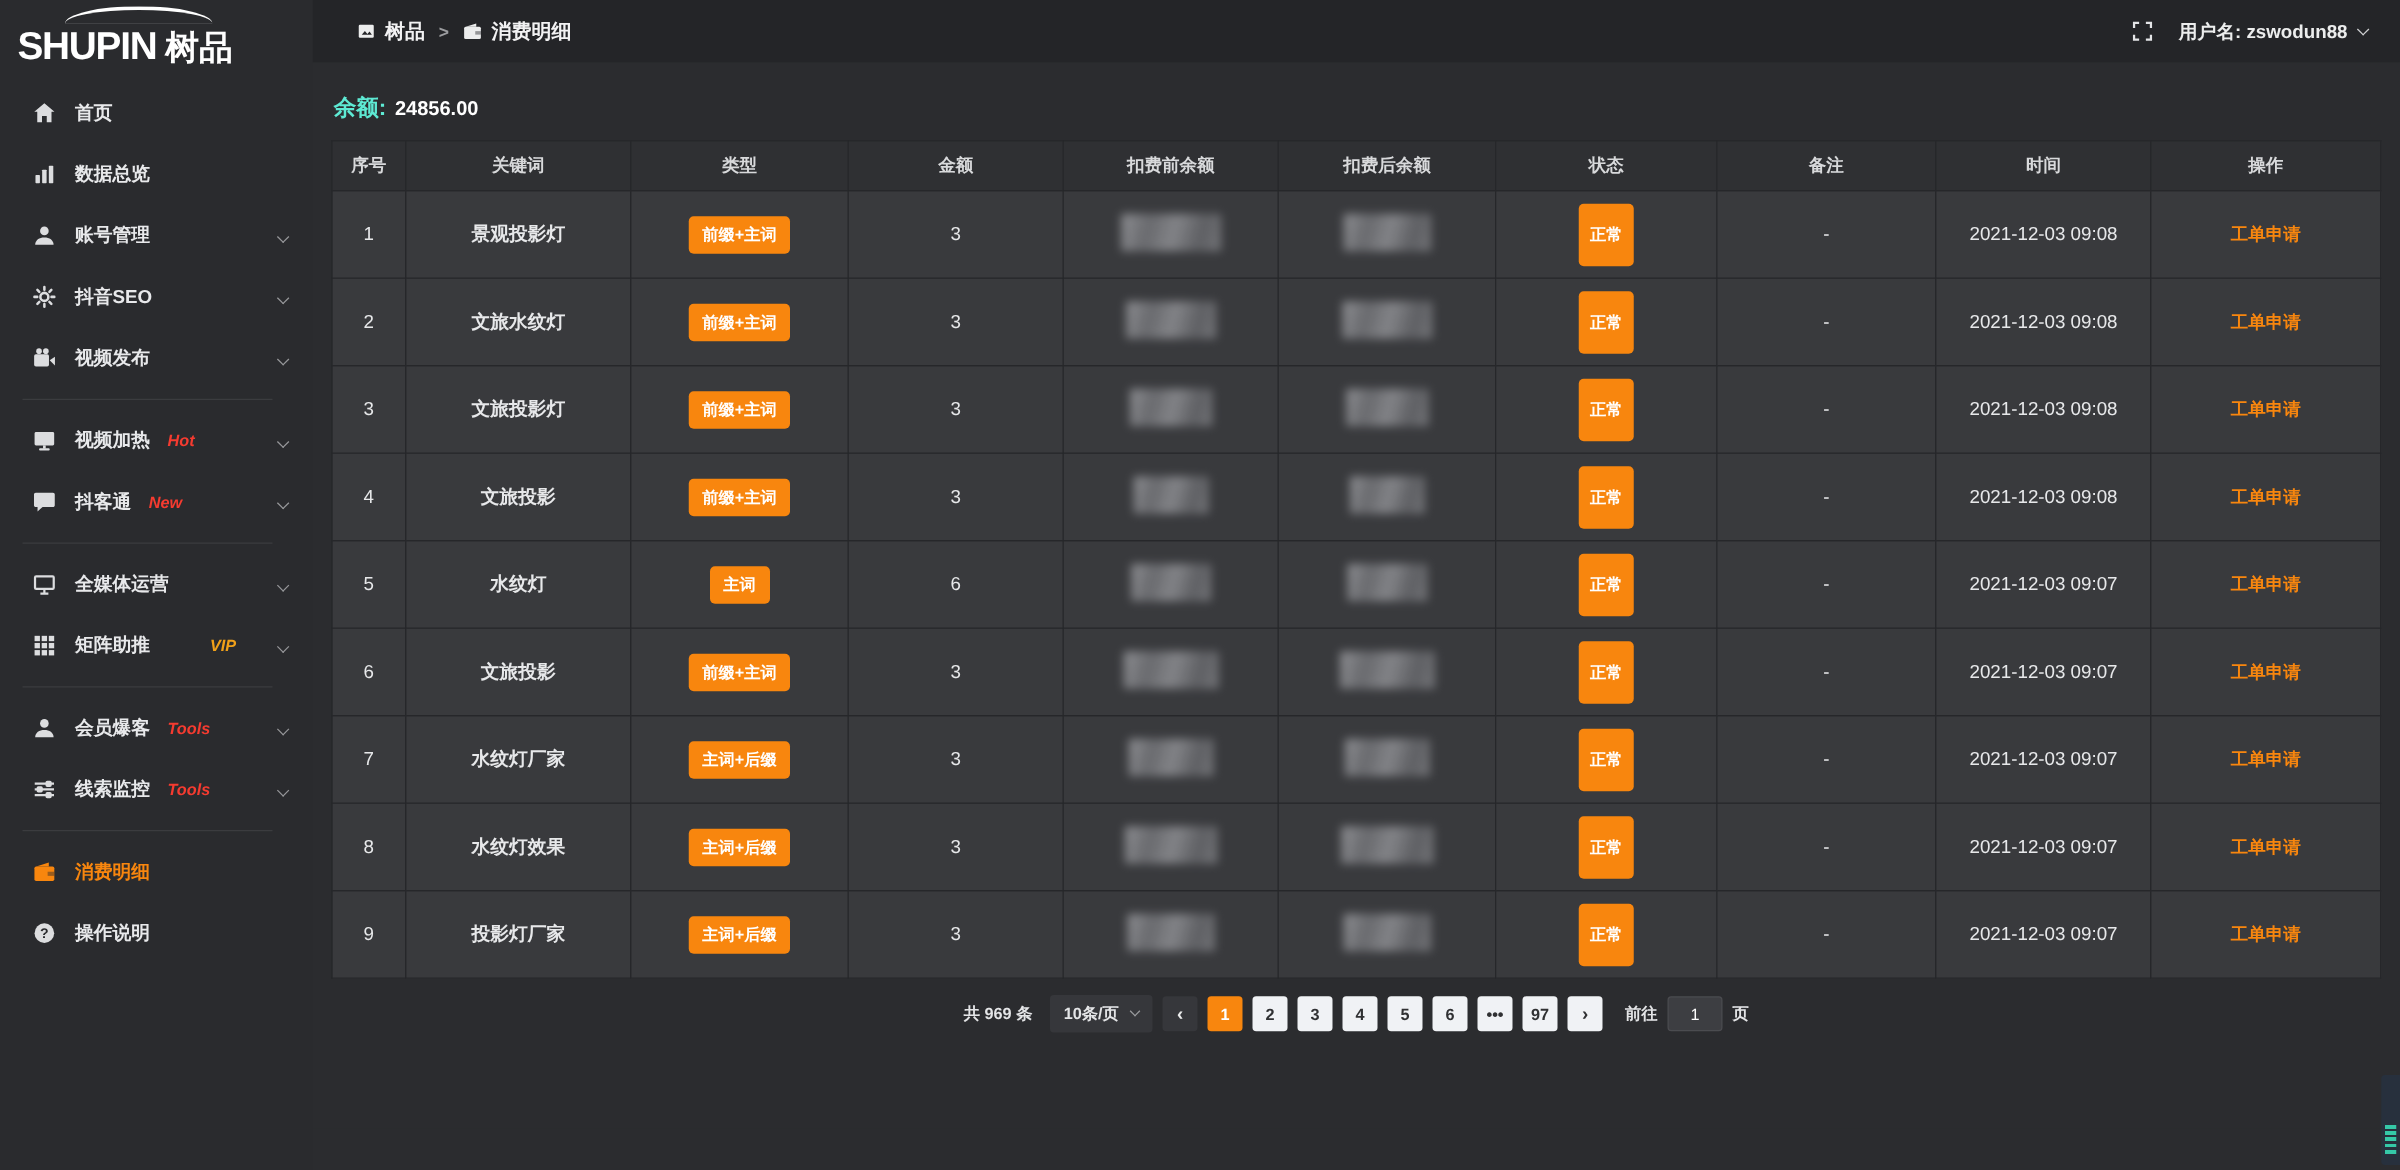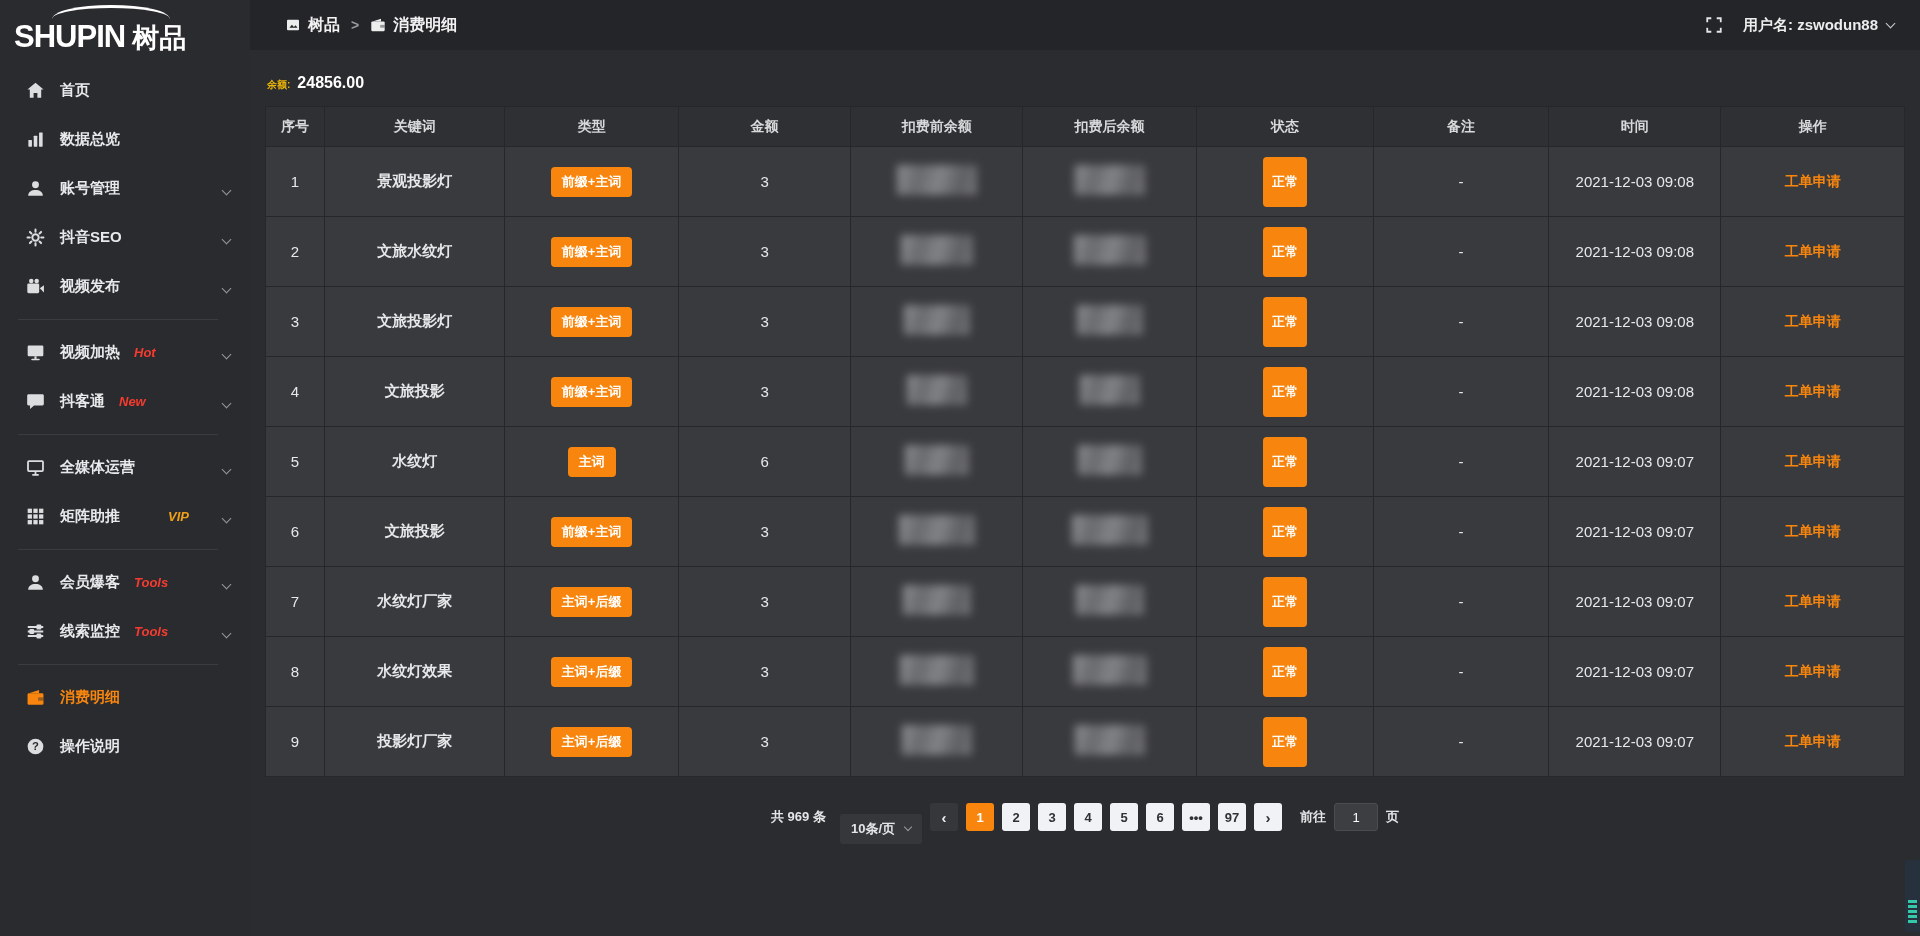--- a/index.html
+++ b/index.html
@@ -36,21 +36,21 @@
   .topbar-right { display:flex; align-items:center; gap:20px; }
   .fullscreen-btn { width:18px; height:18px; color:#e4e5e7; cursor:pointer; background:none; border:none; padding:0; }
   .fullscreen-btn svg { width:100%; height:100%; display:block; }
   .user-menu { display:flex; align-items:center; gap:9px; cursor:pointer; }
   .user-label { font-size:15px; font-weight:700; color:#eceded; }
   .user-menu .chev { color:#cfd0d2; }
 
   
   .main { position:absolute; left:250px; right:0; top:50px; bottom:33px; background:#2b2c2f; padding:0 15px; }
   .balance-row { padding:24px 2px 14px; display:flex; align-items:baseline; gap:7px; }
-  .balance-label { font-size:10px; font-weight:700; color:#eab308; }
+  .balance-label { font-size:18px; font-weight:700; color:#5eead4; }
   .balance-value { font-size:16px; font-weight:800; color:#ffffff; }
 
   table.data { width:100%; border-collapse:collapse; table-layout:fixed; }
   table.data th, table.data td { border:1px solid #26272a; text-align:center; vertical-align:middle; }
   table.data th { height:40px; background:#2f3033; color:#d8d9db; font-size:14px; font-weight:700; }
   table.data td { height:70px; background:#393a3d; color:#e7e8ea; font-size:15px; }
   col.c-idx { width:3.6%; } col.c-kw { width:11%; } col.c-type { width:10.6%; }
   col.c-amt { width:10.5%; } col.c-bb { width:10.5%; } col.c-ba { width:10.6%; }
   col.c-st { width:10.8%; } col.c-rm { width:10.7%; } col.c-tm { width:10.5%; } col.c-op { width:11.2%; }
   .cell-keyword { font-weight:600; }
@@ -62,21 +62,21 @@
   tr:nth-child(2) .masked { width:72px; } tr:nth-child(3) .masked { width:66px; }
   tr:nth-child(4) .masked { width:60px; } tr:nth-child(5) .masked { width:64px; }
   tr:nth-child(6) .masked { width:76px; } tr:nth-child(7) .masked { width:68px; }
   tr:nth-child(8) .masked { width:74px; } tr:nth-child(9) .masked { width:70px; }
   .cell-remark { color:#c9cacc; }
   .action-link { color:#f8860e; font-size:14px; font-weight:600; cursor:pointer; text-decoration:none; }
 
   
   .pagination { margin-top:13px; display:flex; align-items:center; justify-content:center; gap:8px; font-size:13px; color:#e4e5e7; }
   .pg-total { font-weight:600; margin-right:6px; }
-  .pg-size { height:30px; background:#36373b; border-radius:3px; padding:0 11px; display:flex; align-items:center; gap:10px; cursor:pointer; font-weight:600;margin-top:24px; }
+  .pg-size { height:30px; background:#36373b; border-radius:3px; padding:0 11px; display:flex; align-items:center; gap:10px; cursor:pointer; font-weight:600; }
   .pg-size .chev { width:6px; height:6px; color:#9a9b9e; }
   .pg-btn { min-width:28px; height:28px; border:none; border-radius:3px; background:#f0f2f5; color:#303133; font-weight:700; font-size:13px; cursor:pointer; padding:0 6px; font-family:inherit; }
   .pg-btn.active { background:#f8860e; color:#ffffff; }
   .pg-btn.arrow-prev { background:#36373b; color:#eceded; font-size:15px; }
   .pg-btn.arrow-next { background:#f0f2f5; color:#303133; font-size:15px; }
   .pg-pages { display:flex; gap:8px; }
   .pg-goto { display:flex; align-items:center; gap:8px; margin-left:10px; font-weight:600; }
   .goto-input { width:44px; height:28px; background:#3d3e42; border:1px solid #4b4c50; border-radius:3px; color:#ffffff; text-align:center; font-size:13px; font-family:inherit; }
 
   

